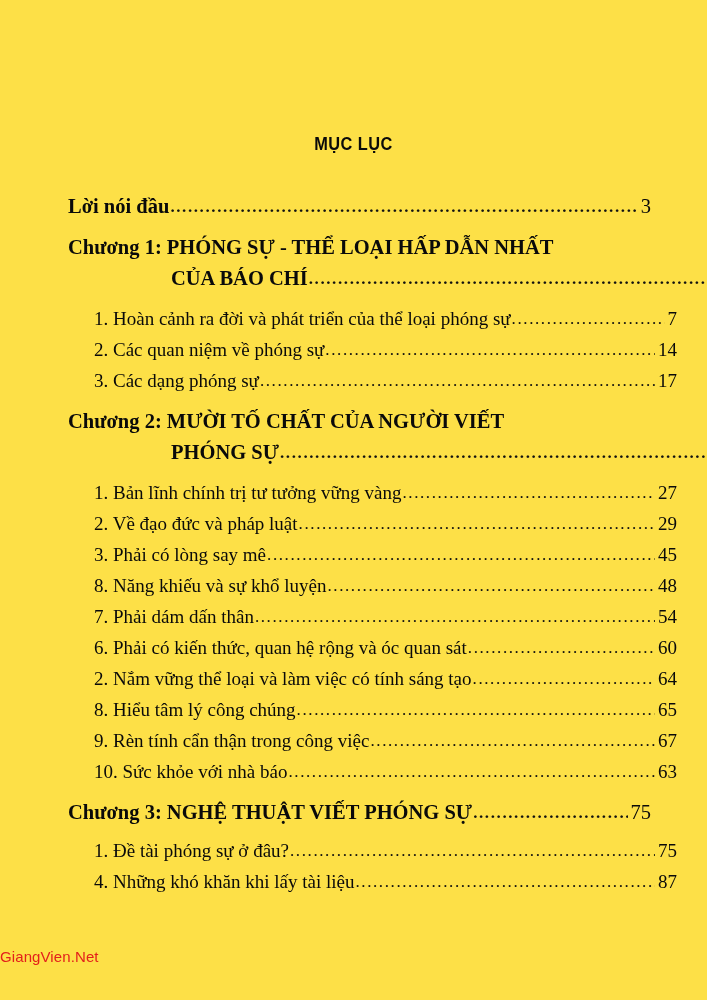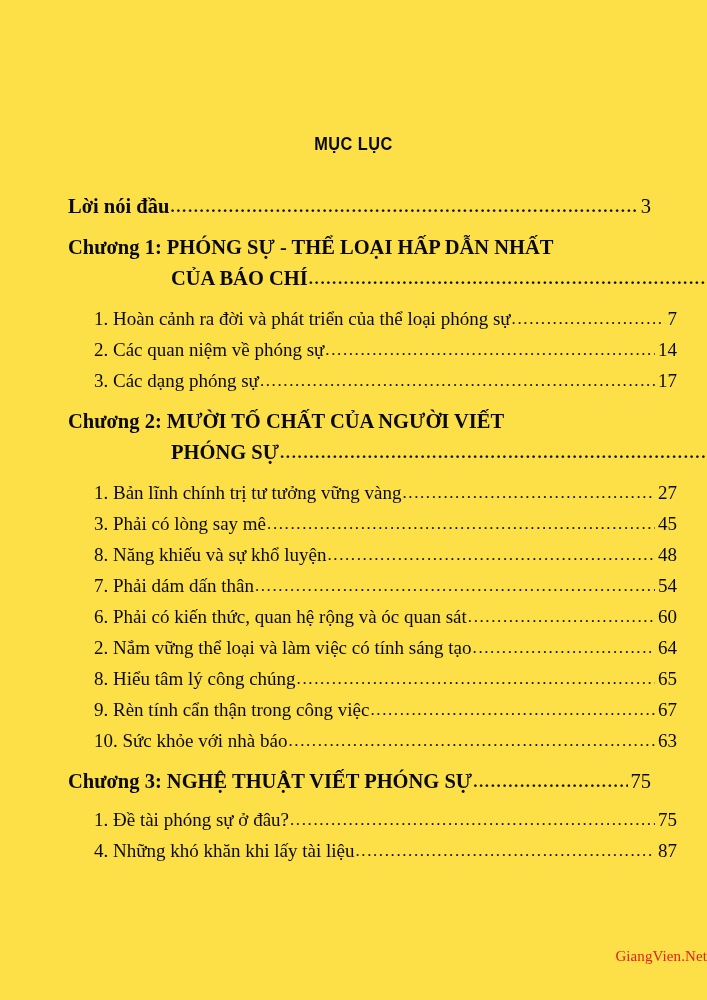--- a/index.html
+++ b/index.html
@@ -110,22 +110,22 @@
   
   .gap-before-ch { margin-top: 9px; }
   .gap-after-ch  { margin-top: 7px; }
 
   
   .watermark {
     position: absolute;
     top: 948px;
     left: 0;
     width: 707px;
-    text-align: right;
-    font-family: Liberation Serif, serif;
+    text-align: left;
+    font-family: Liberation Sans, sans-serif;
     font-size: 15px;
     font-weight: 400;
     color: #e3201b;
     letter-spacing: 0.1px;
   }
 </style>
 </head>
 <body>
 
 <div class="page">
@@ -166,20 +166,25 @@
       <div class="entry chapter chapter-cont row-chapter-cont">
         <span class="label">PHÓNG SỰ</span>
         <span class="leader"></span>
       </div>
       <div class="entry item gap-after-ch">
         <span class="label">1. Bản lĩnh chính trị tư tưởng vững vàng</span>
         <span class="leader"></span>
         <span class="pageno">27</span>
       </div>
       <div class="entry item">
+        <span class="label">2. Về đạo đức và pháp luật</span>
+        <span class="leader"></span>
+        <span class="pageno">29</span>
+      </div>
+      <div class="entry item">
         <span class="label">3. Phải có lòng say mê</span>
         <span class="leader"></span>
         <span class="pageno">45</span>
       </div>
       <div class="entry item">
         <span class="label">8. Năng khiếu và sự khổ luyện</span>
         <span class="leader"></span>
         <span class="pageno">48</span>
       </div>
       <div class="entry item">

